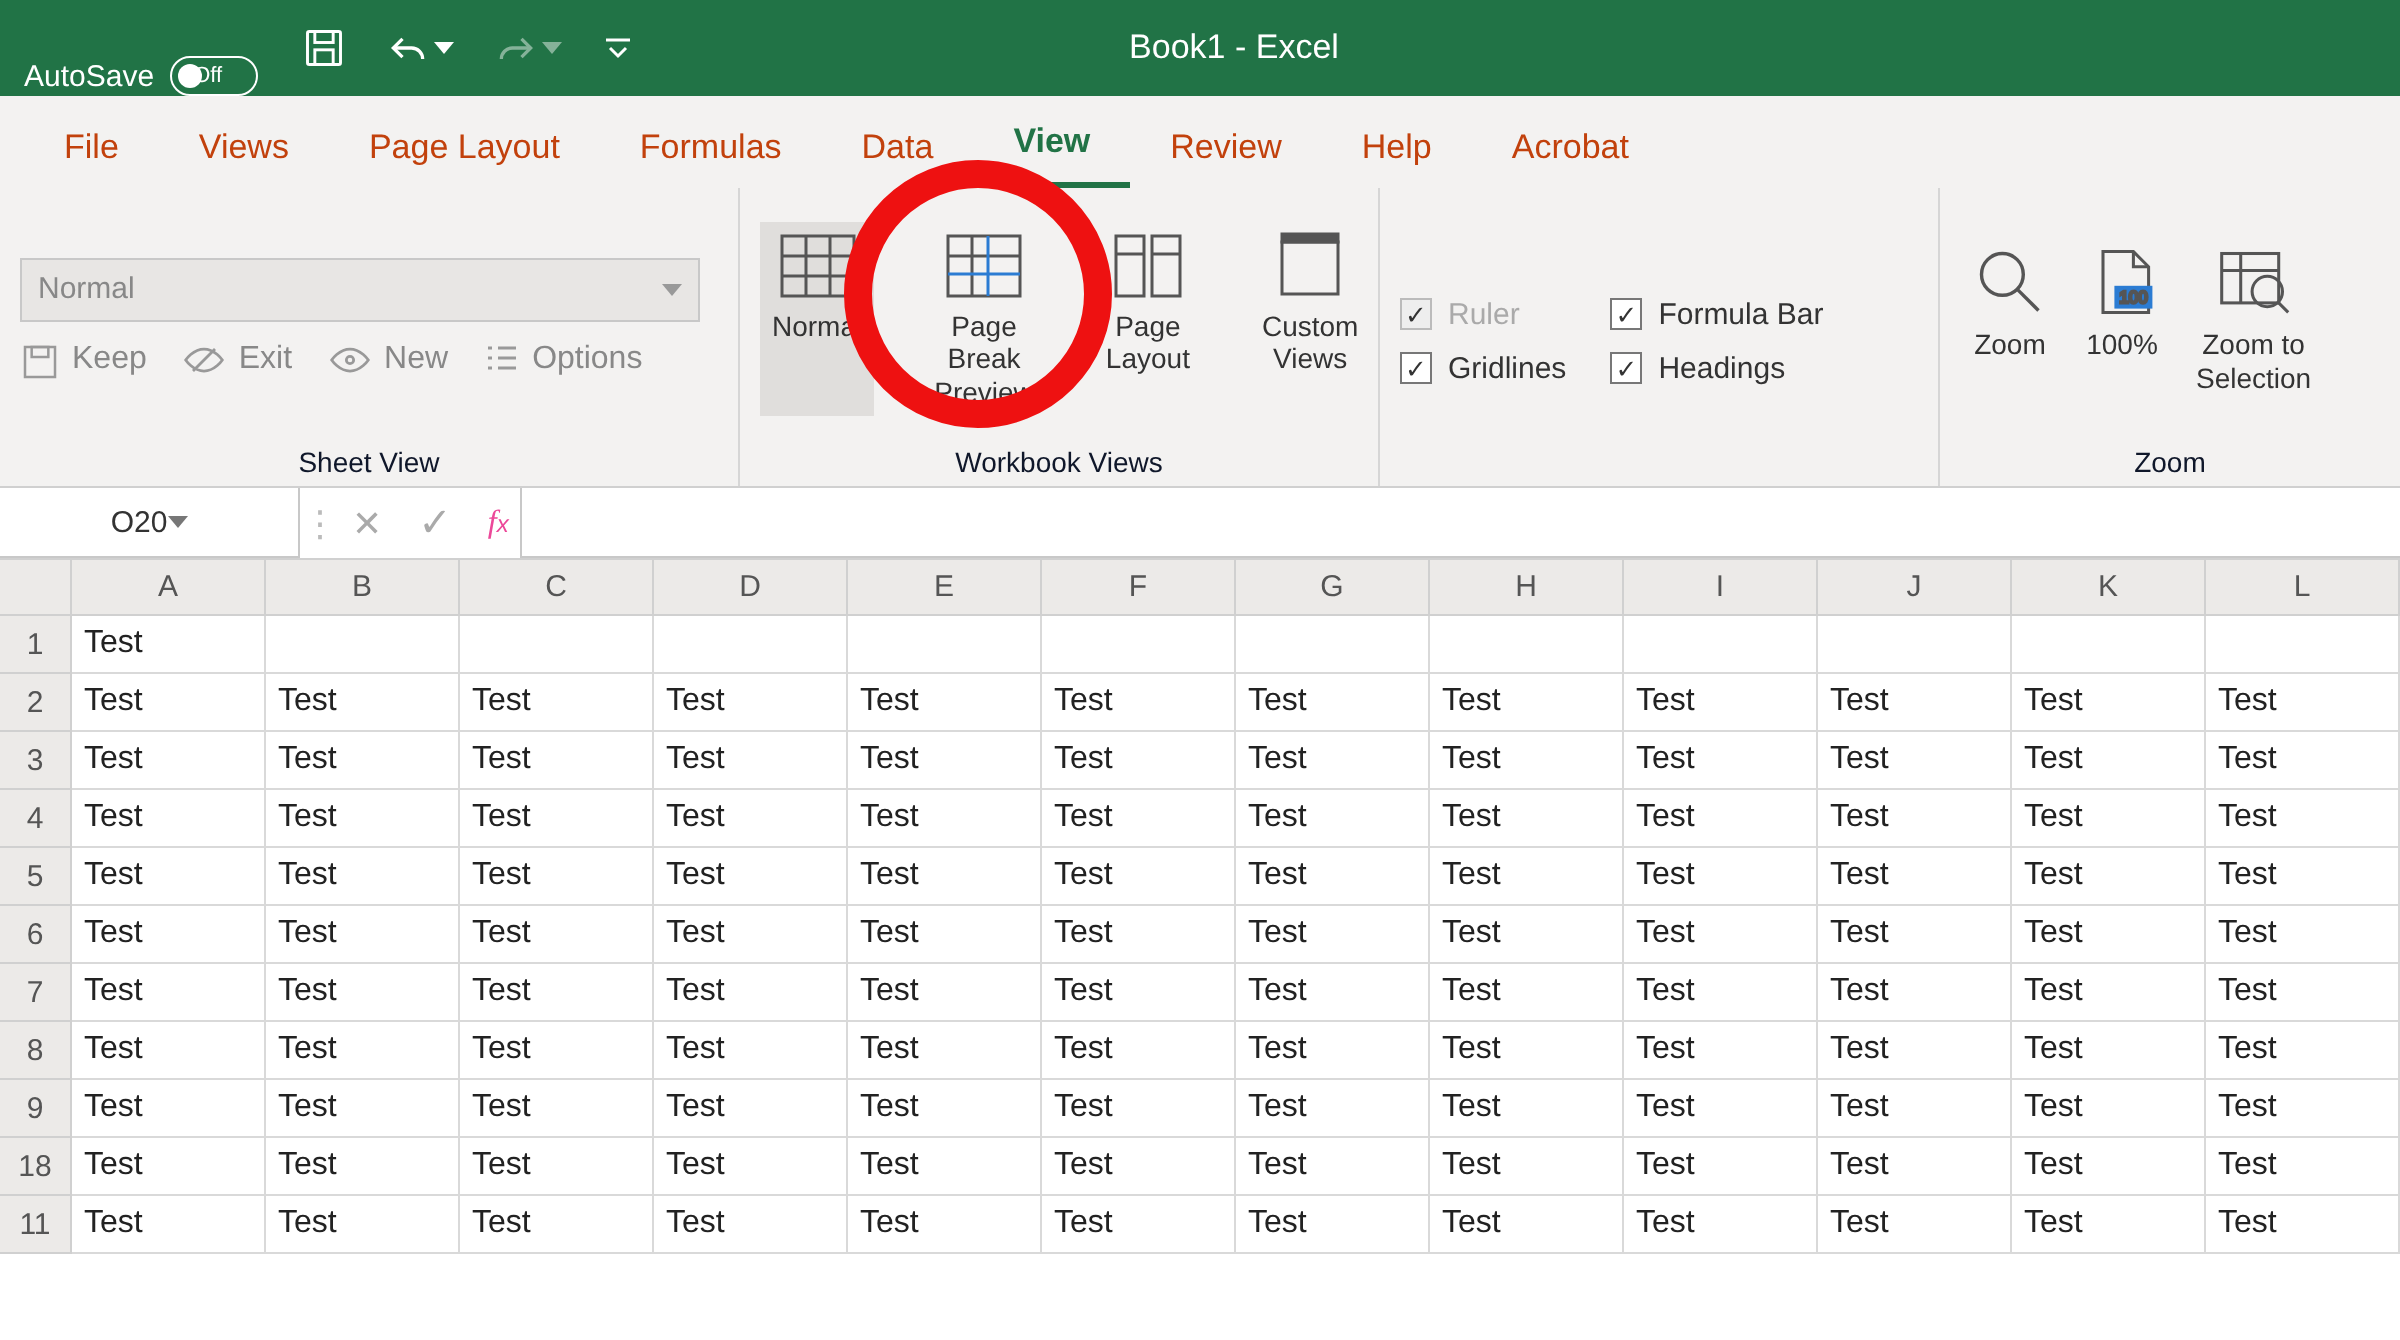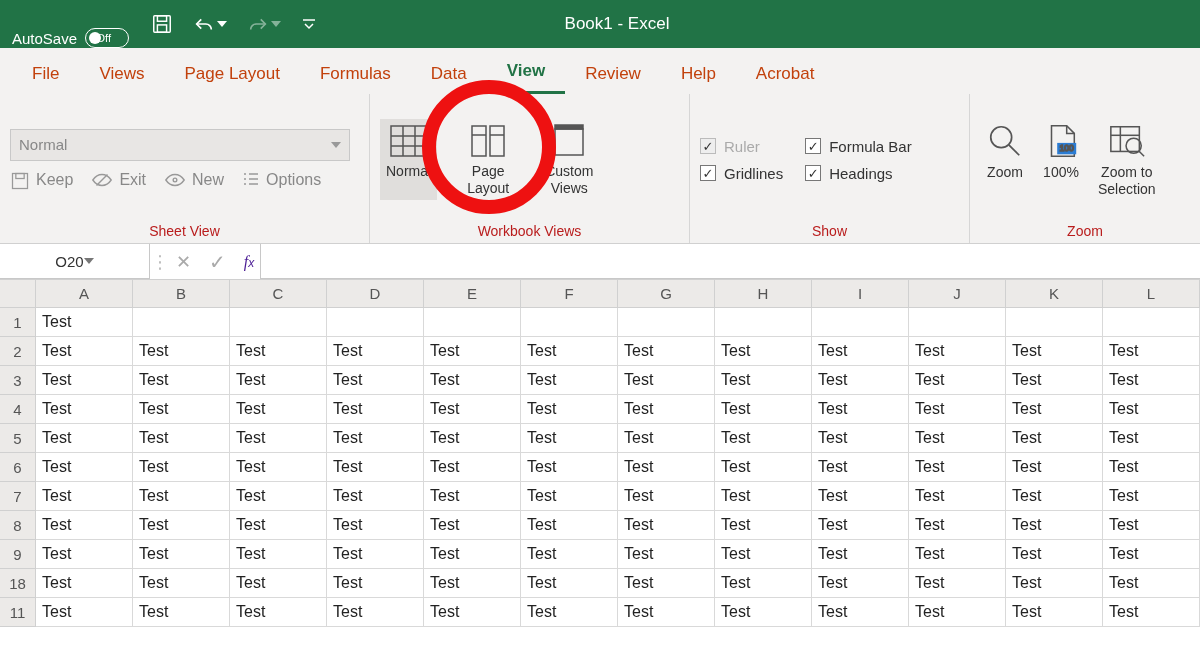--- a/index.html
+++ b/index.html
@@ -18,21 +18,21 @@
 
   
   .tabs { height: 46px; background:#f3f2f1; display:flex; align-items:flex-end; padding:0 12px; gap: 0; }
   .tab { padding: 10px 20px 10px 20px; font-size:17px; color:#c2410c; cursor:default; }
   .tab.active { font-weight:600; color:#217346; border-bottom:3px solid #217346; }
 
   
   .ribbon { height: 150px; background:#f3f2f1; display:flex; border-bottom:1px solid #d0d0d0; }
   .group { border-right:1px solid #d6d6d6; display:flex; flex-direction:column; justify-content:space-between; padding:6px 10px 2px 10px; }
   .group-body { flex:1; display:flex; align-items:center; }
-  .group-label { text-align:center; font-size:14px; color:#b91c1c; padding:4px 0 2px 0; }
+  .group-label { text-align:center; font-size:14px; color:#0f172a; padding:4px 0 2px 0; }
 
   
   .sv-top { display:flex; flex-direction:column; gap:10px; }
   .sv-select { width:340px; height:32px; background:#e8e6e4; border:1px solid #c8c8c8; display:flex; align-items:center; justify-content:space-between; padding:0 8px; color:#888; font-size:15px; }
   .sv-buttons { display:flex; gap:18px; color:#888; font-size:16px; }
   .sv-btn { display:flex; gap:6px; }
 
   
   .wv-items { display:flex; gap:24px; }
   .wv-item { display:flex; flex-direction:column; align-items:center; gap:4px; padding:4px 6px; font-size:14px; line-height:1.15; text-align:center; }
@@ -49,21 +49,21 @@
 
   
   .zoom-items { display:flex; gap:6px; }
   .z-item { display:flex; flex-direction:column; align-items:center; gap:4px; padding:4px 6px; text-align:center; font-size:14px; line-height:1.15; }
 
   
   .fbar { height:36px; border-bottom:1px solid #d0d0d0; display:flex; align-items:stretch; }
   .namebox { width:150px; border:1px solid #c8c8c8; border-top:none; border-left:none; display:flex; align-items:center; padding:0 10px; font-size:15px; justify-content:center;}
   .fbar-sep { width:20px; display:flex; align-items:center; justify-content:center; color:#bbb; font-size:18px;}
   .fbar-btns { display:flex; align-items:center; gap:18px; padding:0 6px; color:#aaa; }
-  .fx { font-style:italic; font-family:"Times New Roman",serif; font-size:16px; color:#4c1d95; }
+  .fx { font-style:italic; font-family:"Times New Roman",serif; font-size:16px; color:#ec4899; }
   .finput { flex:1; border:1px solid #c8c8c8; border-top:none; border-right:none; }
   .colheads { display:flex; height:28px; }
   .ch, .rh, .corner { background:#eceae8; border-right:1px solid #d0d0d0; border-bottom:1px solid #d0d0d0; font-size:15px; color:#555; display:flex; align-items:center; justify-content:center;}
   .corner { width:36px; }
   .ch { width:97px; }
   .rows {}
   .row { display:flex; height:29px; }
   .rh { width:36px; }
   .cell { width:97px; border-right:1px solid #d9d9d9; border-bottom:1px solid #d9d9d9; padding:0 6px; font-size:16px; color:#222; display:flex; align-items:center;}
 
@@ -183,20 +183,31 @@
               <rect x="2" y="3" width="36" height="30"></rect>
               <line x1="2" y1="13" x2="38" y2="13"></line>
               <line x1="2" y1="23" x2="38" y2="23"></line>
               <line x1="14" y1="3" x2="14" y2="33"></line>
               <line x1="26" y1="3" x2="26" y2="33"></line>
             </svg>
         <span>Normal</span>
       </div>
       <div class="wv-item">
         <svg class="wv-icon" viewBox="0 0 40 36" fill="none" stroke="#555" stroke-width="1.5">
+              <rect x="2" y="3" width="36" height="30"></rect>
+              <line x1="2" y1="13" x2="38" y2="13"></line>
+              <line x1="14" y1="3" x2="14" y2="33"></line>
+              <line x1="22" y1="3" x2="22" y2="33" stroke="#2b7cd3"></line>
+              <line x1="2" y1="22" x2="38" y2="22" stroke="#2b7cd3"></line>
+            </svg>
+        <span style="white-space:pre-line">Page Break
+Preview</span>
+      </div>
+      <div class="wv-item">
+        <svg class="wv-icon" viewBox="0 0 40 36" fill="none" stroke="#555" stroke-width="1.5">
               <rect x="4" y="3" width="14" height="30"></rect>
               <rect x="22" y="3" width="14" height="30"></rect>
               <line x1="4" y1="12" x2="18" y2="12"></line>
               <line x1="22" y1="12" x2="36" y2="12"></line>
             </svg>
         <span style="white-space:pre-line">Page
 Layout</span>
       </div>
       <div class="wv-item">
         <svg class="wv-icon" viewBox="0 0 40 36" fill="none" stroke="#555" stroke-width="1.5">
@@ -233,21 +244,20 @@
             <span>Gridlines</span>
           </div>
       <div class="chk">
             <span class="box">
               <span class="mark">✓</span>
             </span>
             <span>Headings</span>
           </div>
     </div>
       </div>
-    <div class="group-label">Show</div>
   </div>
 
   <div class="group" style="flex:1; border-right:none">
     <div class="group-body">
         <div class="zoom-items">
       <div class="z-item">
         <svg width="38" height="38" viewBox="0 0 40 40" fill="none" stroke="#555" stroke-width="1.8">
               <circle cx="16" cy="16" r="11"></circle>
               <line x1="24" y1="24" x2="35" y2="35"></line>
             </svg>

